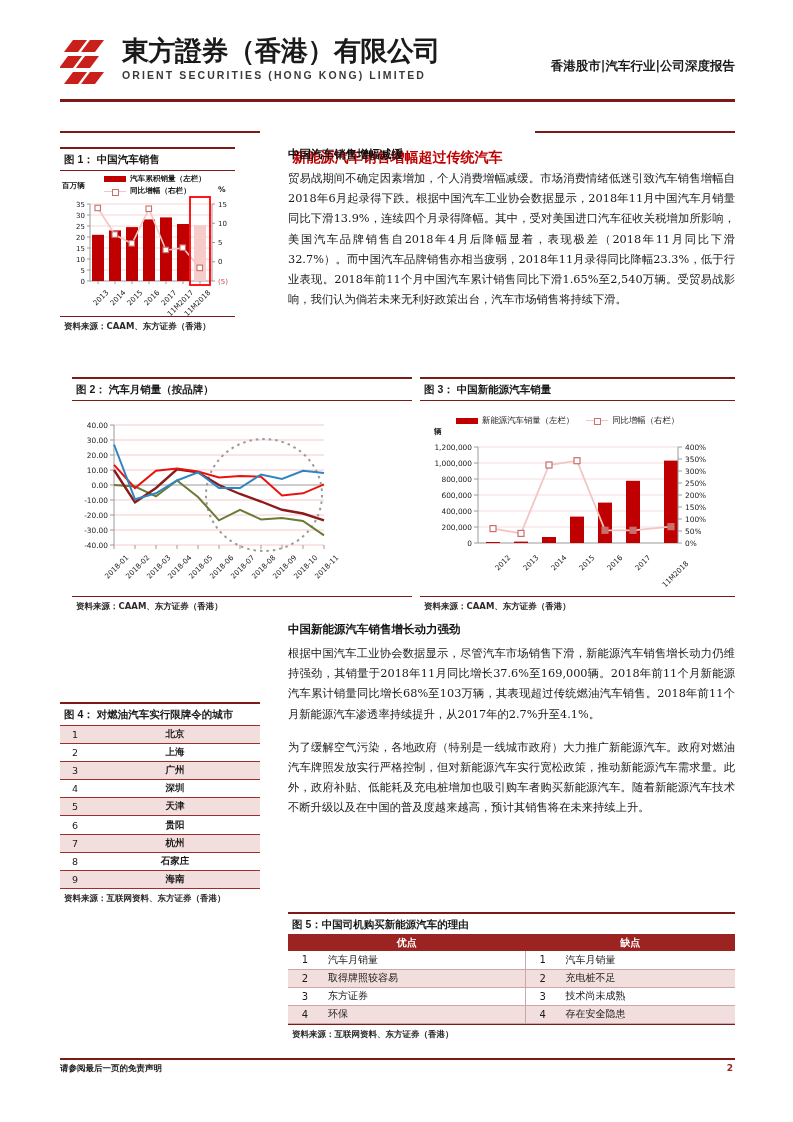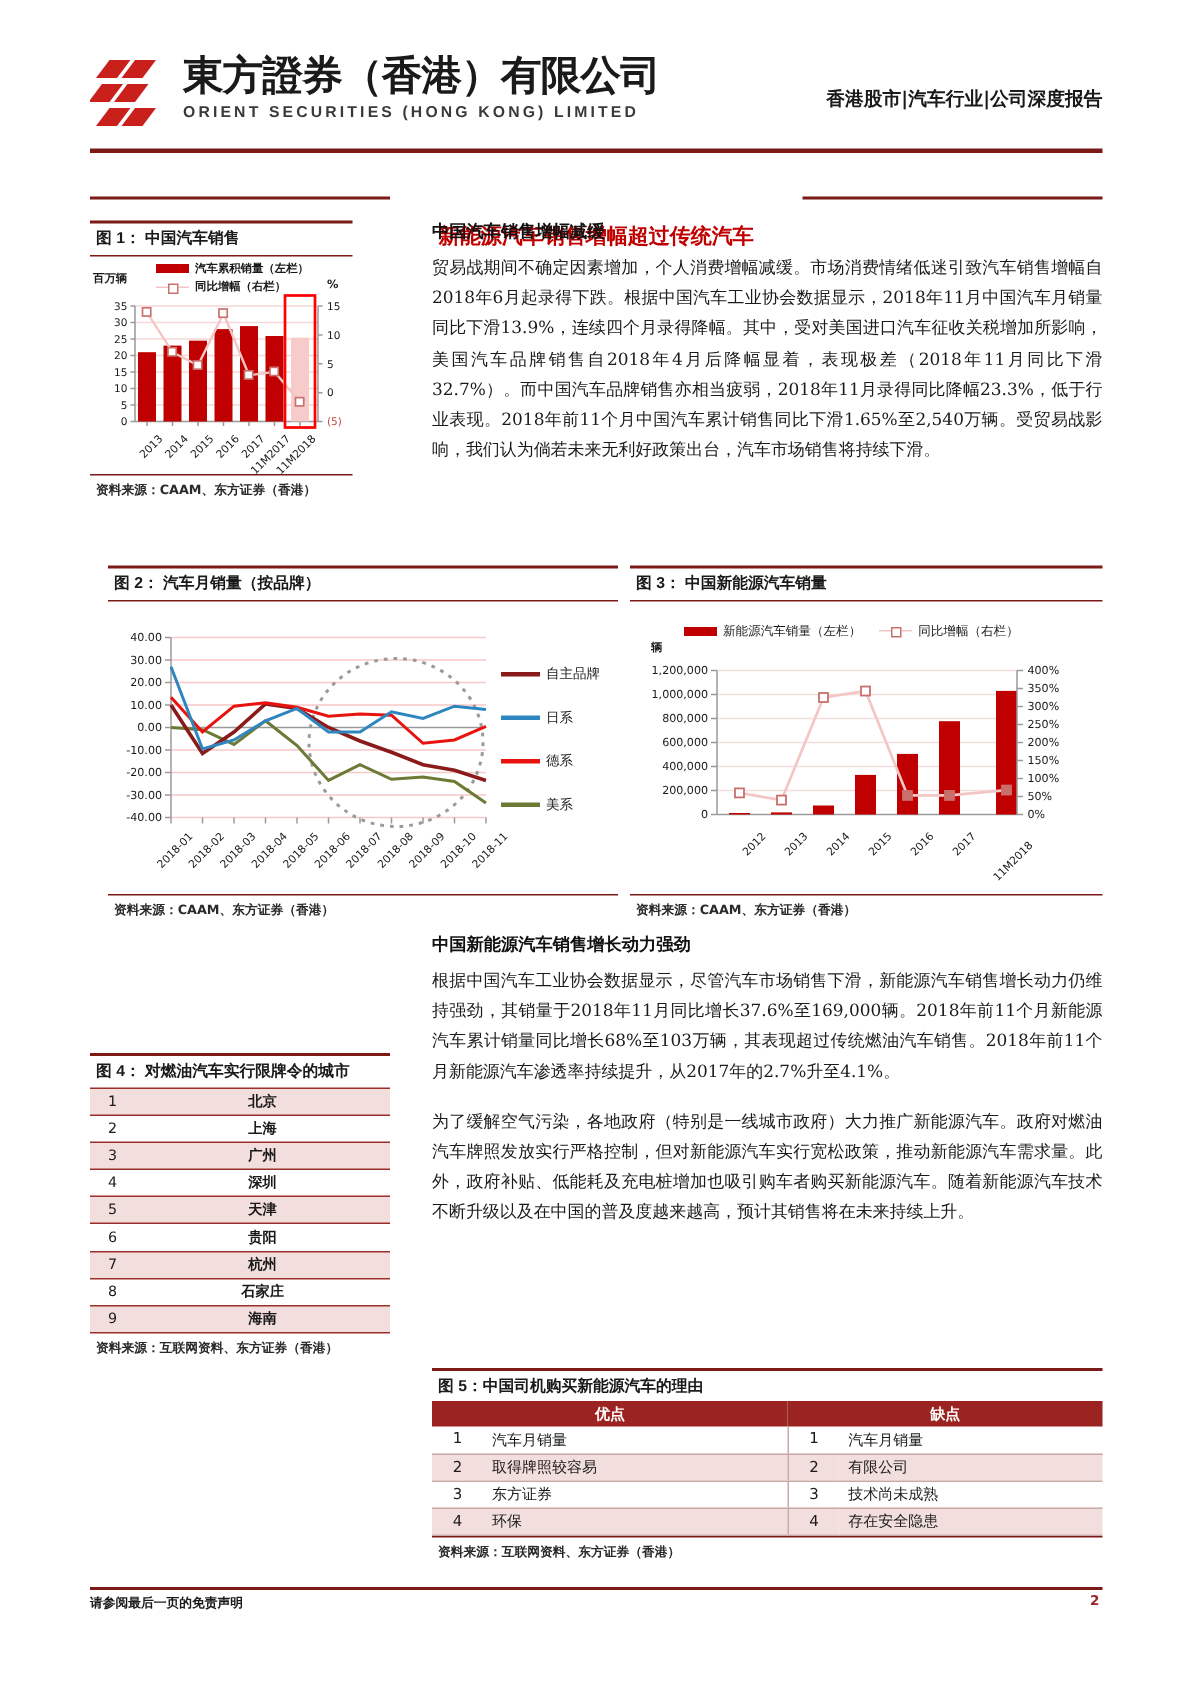--- a/index.html
+++ b/index.html
@@ -380,38 +380,20 @@
       <div class="xtick" style="left:44px; top:152px; width:50px; text-align:right;">2018-03</div>
       <div class="xtick" style="left:65px; top:152px; width:50px; text-align:right;">2018-04</div>
       <div class="xtick" style="left:86px; top:152px; width:50px; text-align:right;">2018-05</div>
       <div class="xtick" style="left:107px;top:152px; width:50px; text-align:right;">2018-06</div>
       <div class="xtick" style="left:128px;top:152px; width:50px; text-align:right;">2018-07</div>
       <div class="xtick" style="left:149px;top:152px; width:50px; text-align:right;">2018-08</div>
       <div class="xtick" style="left:170px;top:152px; width:50px; text-align:right;">2018-09</div>
       <div class="xtick" style="left:191px;top:152px; width:50px; text-align:right;">2018-10</div>
       <div class="xtick" style="left:212px;top:152px; width:50px; text-align:right;">2018-11</div>
 
-      <div style="position:absolute; left:262px; top:42px;">
-        <div style="display:flex; align-items:center; gap:4px; margin-bottom:16px;">
-          <span style="width:26px;height:3px;background:#8b1a1a;display:inline-block;"></span>
-          <span style="font-family:'DejaVu Sans',sans-serif;font-size:9px;">自主品牌</span>
-        </div>
-        <div style="display:flex; align-items:center; gap:4px; margin-bottom:16px;">
-          <span style="width:26px;height:3px;background:#2e86c1;display:inline-block;"></span>
-          <span style="font-family:'DejaVu Sans',sans-serif;font-size:9px;">日系</span>
-        </div>
-        <div style="display:flex; align-items:center; gap:4px; margin-bottom:16px;">
-          <span style="width:26px;height:3px;background:#e8130f;display:inline-block;"></span>
-          <span style="font-family:'DejaVu Sans',sans-serif;font-size:9px;">德系</span>
-        </div>
-        <div style="display:flex; align-items:center; gap:4px;">
-          <span style="width:26px;height:3px;background:#6b7a35;display:inline-block;"></span>
-          <span style="font-family:'DejaVu Sans',sans-serif;font-size:9px;">美系</span>
-        </div>
-      </div>
     </div>
 
     <div class="ex-bottom-rule"></div>
     <div class="ex-source">资料来源：CAAM、东方证券（香港）</div>
   </div>
 
   <div class="exhibit" style="left:420px; top:377px; width:315px;">
     <div class="ex-top-rule"></div>
     <div class="ex-caption">图 3：  中国新能源汽车销量</div>
     <div class="ex-cap-rule"></div>
@@ -588,21 +570,21 @@
         <tr>
           <td class="idx">1</td>
           <td>汽车月销量</td>
           <td class="idx midsep">1</td>
           <td>汽车月销量</td>
         </tr>
         <tr class="alt">
           <td class="idx">2</td>
           <td>取得牌照较容易</td>
           <td class="idx midsep">2</td>
-          <td>有限公司</td>
+          <td>充电桩不足</td>
         </tr>
         <tr>
           <td class="idx">3</td>
           <td>东方证券</td>
           <td class="idx midsep">3</td>
           <td>技术尚未成熟</td>
         </tr>
         <tr class="alt">
           <td class="idx">4</td>
           <td>环保</td>

